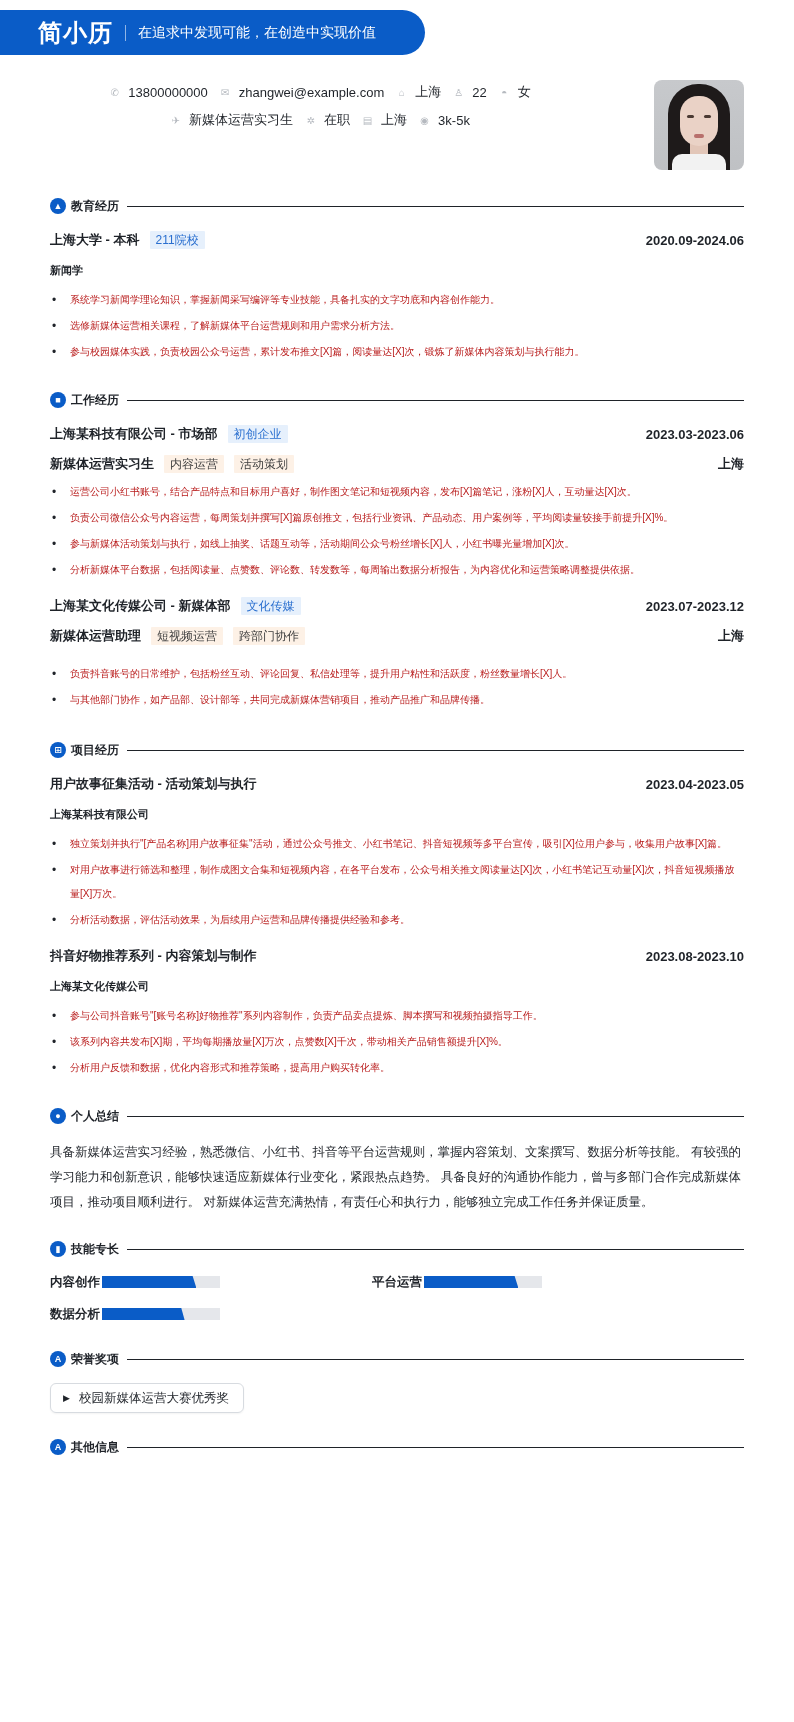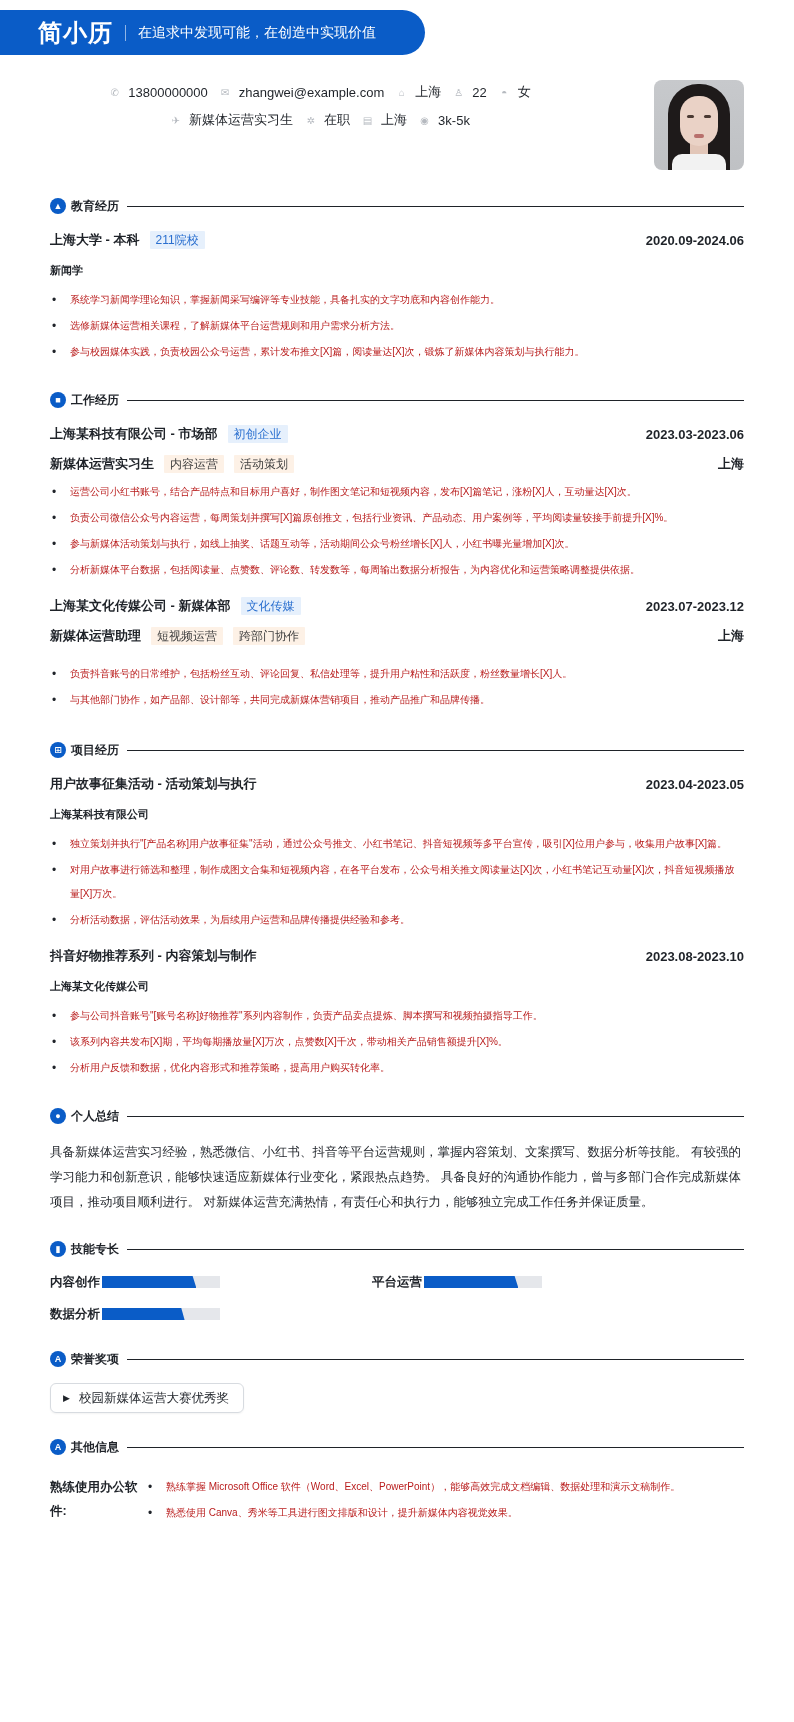--- a/index.html
+++ b/index.html
@@ -280,22 +280,15 @@
       <span>校园新媒体运营大赛优秀奖</span>
     </div>
   </div>
 
   <div class="section">
     <div class="sec-head" style="margin-bottom:18px;">
       <span class="sec-icon">A</span>
       <span class="sec-title">其他信息</span>
       <span class="sec-line"></span>
     </div>
-    <div class="other-row">
-      <span class="other-label">熟练使用办公软件:</span>
-      <ul class="bullets">
-        <li>熟练掌握 Microsoft Office 软件（Word、Excel、PowerPoint），能够高效完成文档编辑、数据处理和演示文稿制作。</li>
-        <li>熟悉使用 Canva、秀米等工具进行图文排版和设计，提升新媒体内容视觉效果。</li>
-      </ul>
-    </div>
   </div>
 
 </div>
 
 </body></html>

